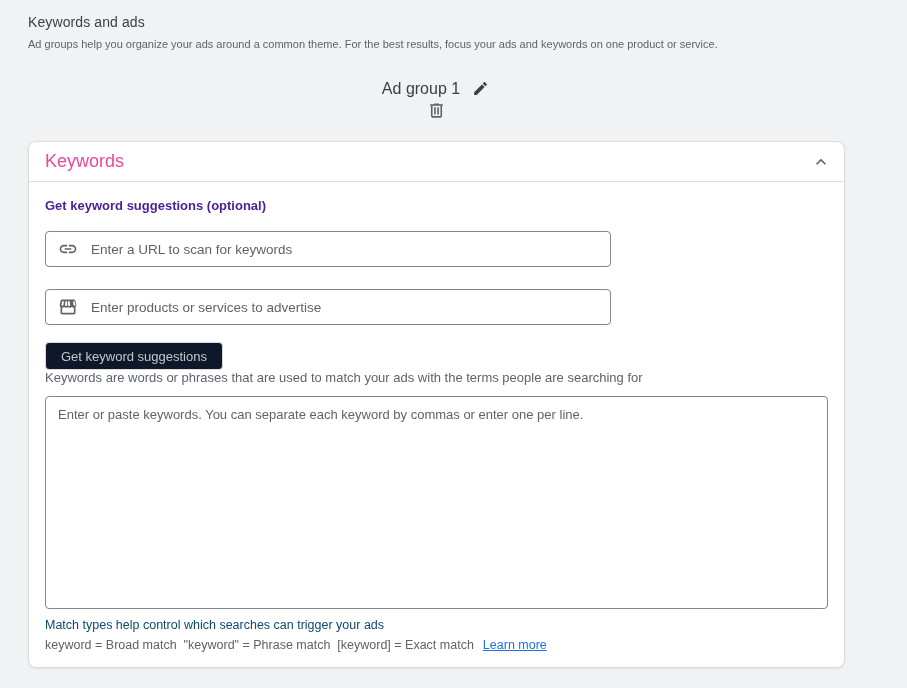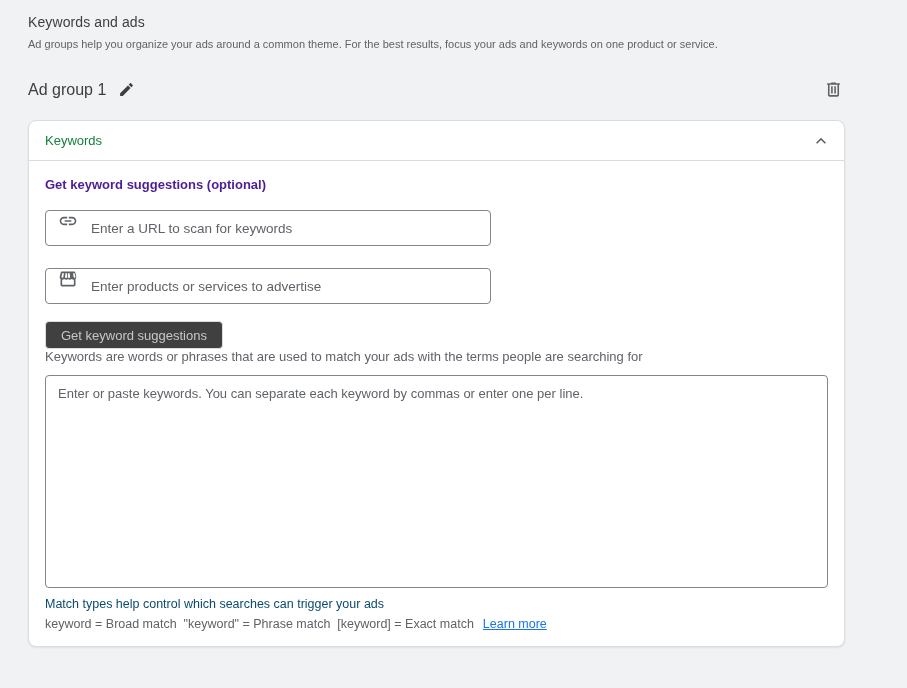--- a/index.html
+++ b/index.html
@@ -23,20 +23,21 @@
     margin: 8px 28px 0 28px;
     font-size: 11px;
     color: #5f6368;
   }
   .adgroup-row {
     margin: 28px 0 0 28px;
     width: 817px;
     display: flex;
     align-items: center;
     justify-content: space-between;
+    flex-direction: column;
   }
   .adgroup-left {
     display: flex;
     align-items: center;
     gap: 10px;
     font-size: 16px;
     color: #3c4043;
   }
   .icon-btn {
     background: none;
@@ -61,45 +62,45 @@
   .card-header {
     height: 40px;
     display: flex;
     align-items: center;
     justify-content: space-between;
     padding: 0 13px 0 16px;
     border-bottom: 1px solid #dadce0;
     cursor: pointer;
   }
   .card-header-title {
-    font-size: 13px;
+    font-size: 18px;
     font-weight: 400;
-    color: #15803d;
+    color: #ec4899;
   }
   .card-body { padding: 16px 16px 15px 16px; }
   .section-heading {
     font-size: 13px;
     font-weight: 700;
     color: #4c1d95;
     margin: 0 0 3px 0;
   }
   .helper-text {
     font-size: 13px;
     color: #5f6368;
     margin: 0;
   }
   .field {
     margin-top: 18px;
-    width: 446px;
+    width: 566px;
     height: 36px;
     border: 1px solid #80868b;
     border-radius: 4px;
     background: #fff;
     display: flex;
-    align-items: flex-start;
+    align-items: center;
     padding: 0 12px;
     gap: 13px;
     color: #5f6368;
   }
   .field + .field { margin-top: 22px; }
   .field input {
     border: none;
     outline: none;
     flex: 1;
     height: 100%;
@@ -107,21 +108,21 @@
     font-size: 13.5px;
     color: #3c4043;
     background: transparent;
     padding: 0;
   }
   .field input::placeholder { color: #5f6368; opacity: 1; }
   .suggest-btn {
     margin-top: 17px;
     height: 28px;
     padding: 0 15px;
-    background: #404040;
+    background: #0f172a;
     border: 1px solid #dadce0;
     border-radius: 4px;
     font-family: inherit;
     font-size: 13px;
     color: #c4c7cb;
     cursor: default;
   }
   .enter-heading { margin-top: 25px; }
   .keywords-textarea {
     display: block;

